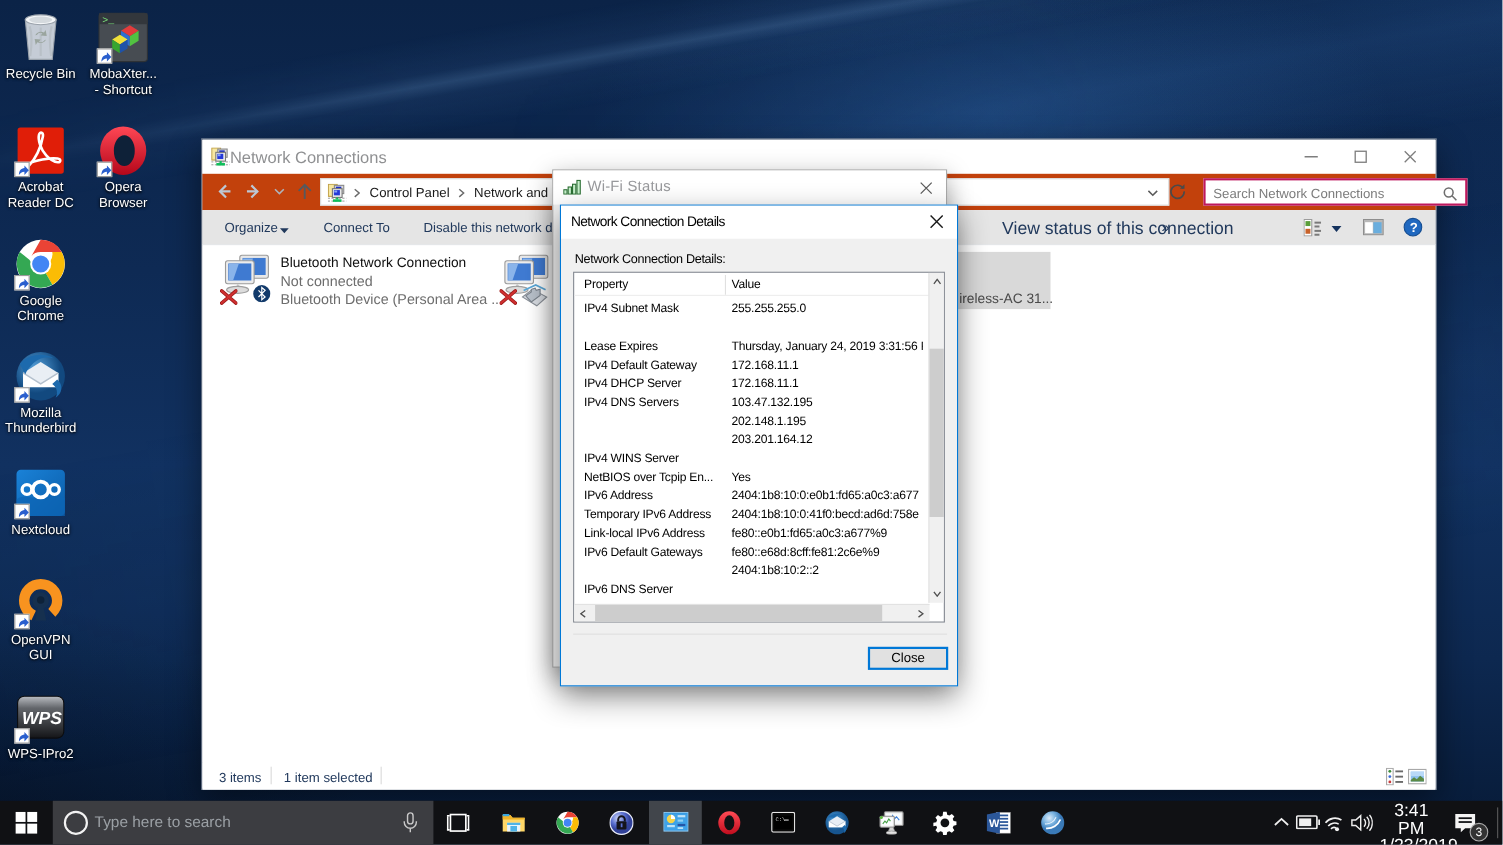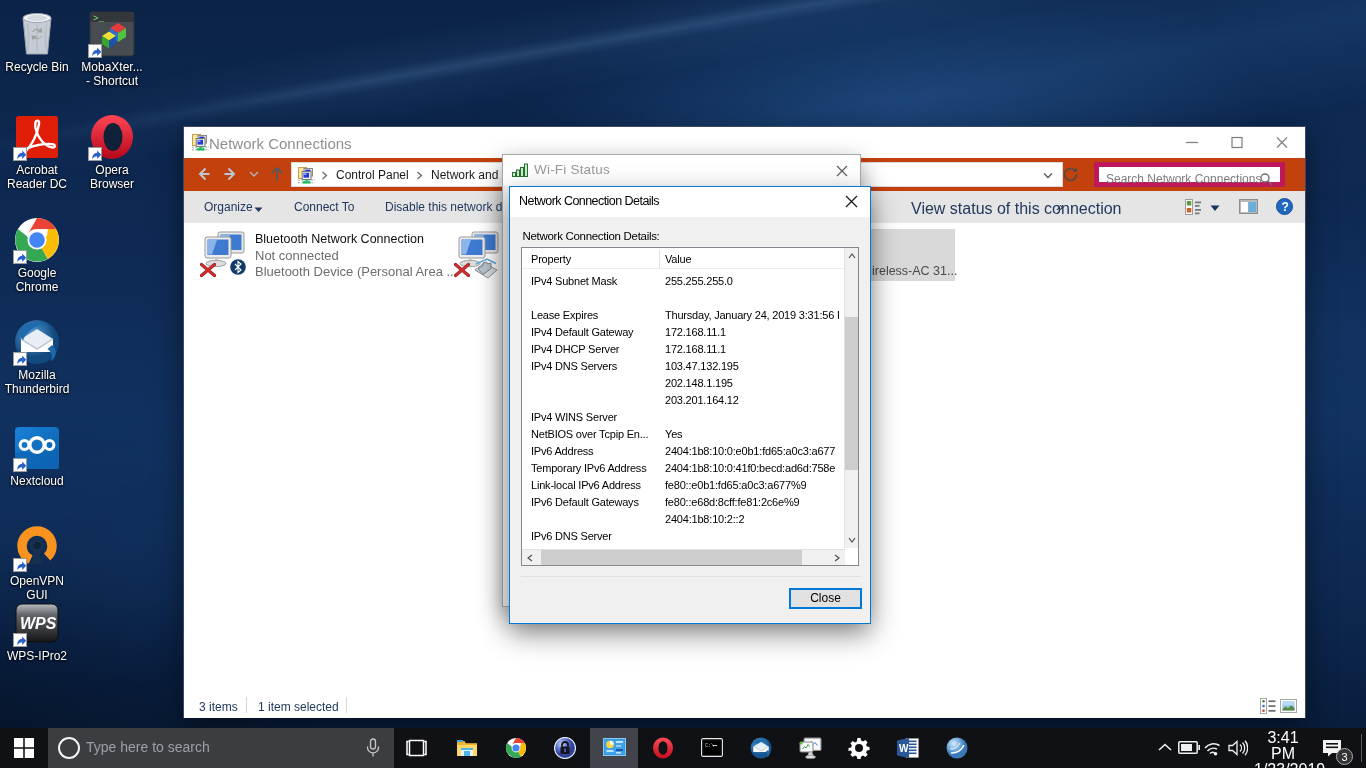--- a/index.html
+++ b/index.html
@@ -209,21 +209,21 @@
         </svg>
         <div class="shortcut">
             <svg width="12" height="12" viewBox="0 0 12 12">
               <path d="M2.2 10.2c0-4 1.8-6.2 5-6.5V1.5l4 4.3-4 4.2V7.2c-2.4.2-3.8 1-5 3z" fill="#2a5fce"></path>
             </svg>
           </div>
       </div>
       <div class="lbl">OpenVPN<br>GUI</div>
     </div>
 
-    <div class="dicon" style="left:0px;top:599px;">
+    <div class="dicon" style="left:0px;top:628px;">
       <div class="ic">
         <svg width="48" height="48" viewBox="0 0 48 48">
           <defs>
               <linearGradient id="wpsg" x1="0" y1="0" x2="0" y2="1">
                 <stop offset="0%" stop-color="#babdc2"></stop>
                 <stop offset="28%" stop-color="#63666b"></stop>
                 <stop offset="100%" stop-color="#141518"></stop>
               </linearGradient>
             </defs>
           <rect x="3" y="5" width="42" height="38" rx="6" fill="url(#wpsg)" stroke="#0c0d0f"></rect>
@@ -301,21 +301,21 @@
           </svg>
         <div class="abs" style="left:139px;top:5px;font-size:12px;color:#1a1a1a;">Network and Internet</div>
         <svg class="abs" style="left:750px;top:9px" width="12" height="9" viewBox="0 0 12 9">
             <path d="M2 1.5l4 4 4-4" fill="none" stroke="#5a5a5a" stroke-width="1.4"></path>
           </svg>
       </div>
       <svg class="abs" style="left:878px;top:8px" width="17" height="17" viewBox="0 0 17 17">
           <path d="M13.6 5.2A6 6 0 1 0 14.5 8" fill="none" stroke="#4a4a4a" stroke-width="1.5"></path>
           <path d="M14.8 1.5v4.2h-4.2z" fill="#4a4a4a"></path>
         </svg>
-      <div class="abs" style="left:910px;top:4px;width:191px;height:25px;background:#fff;border:5px solid #be185d;">
+      <div class="abs" style="left:910px;top:4px;width:240px;height:25px;background:#fff;border:2px solid #be185d;">
         <div class="abs" style="left:7px;top:5px;font-size:12px;color:#7c7c7c;">Search Network Connections</div>
         <svg class="abs" style="right:7px;top:5px" width="14" height="14" viewBox="0 0 14 14">
             <circle cx="6" cy="6" r="4" fill="none" stroke="#6e6e6e" stroke-width="1.4"></circle>
             <path d="M9 9l4 4" stroke="#6e6e6e" stroke-width="1.4"></path>
           </svg>
       </div>
     </div>
     <div id="toolbar">
       <div class="abs" style="left:20px;top:9px;font-size:12px;color:#21395c;">Organize</div>
       <svg class="abs" style="left:70px;top:16px" width="9" height="6" viewBox="0 0 9 6">

